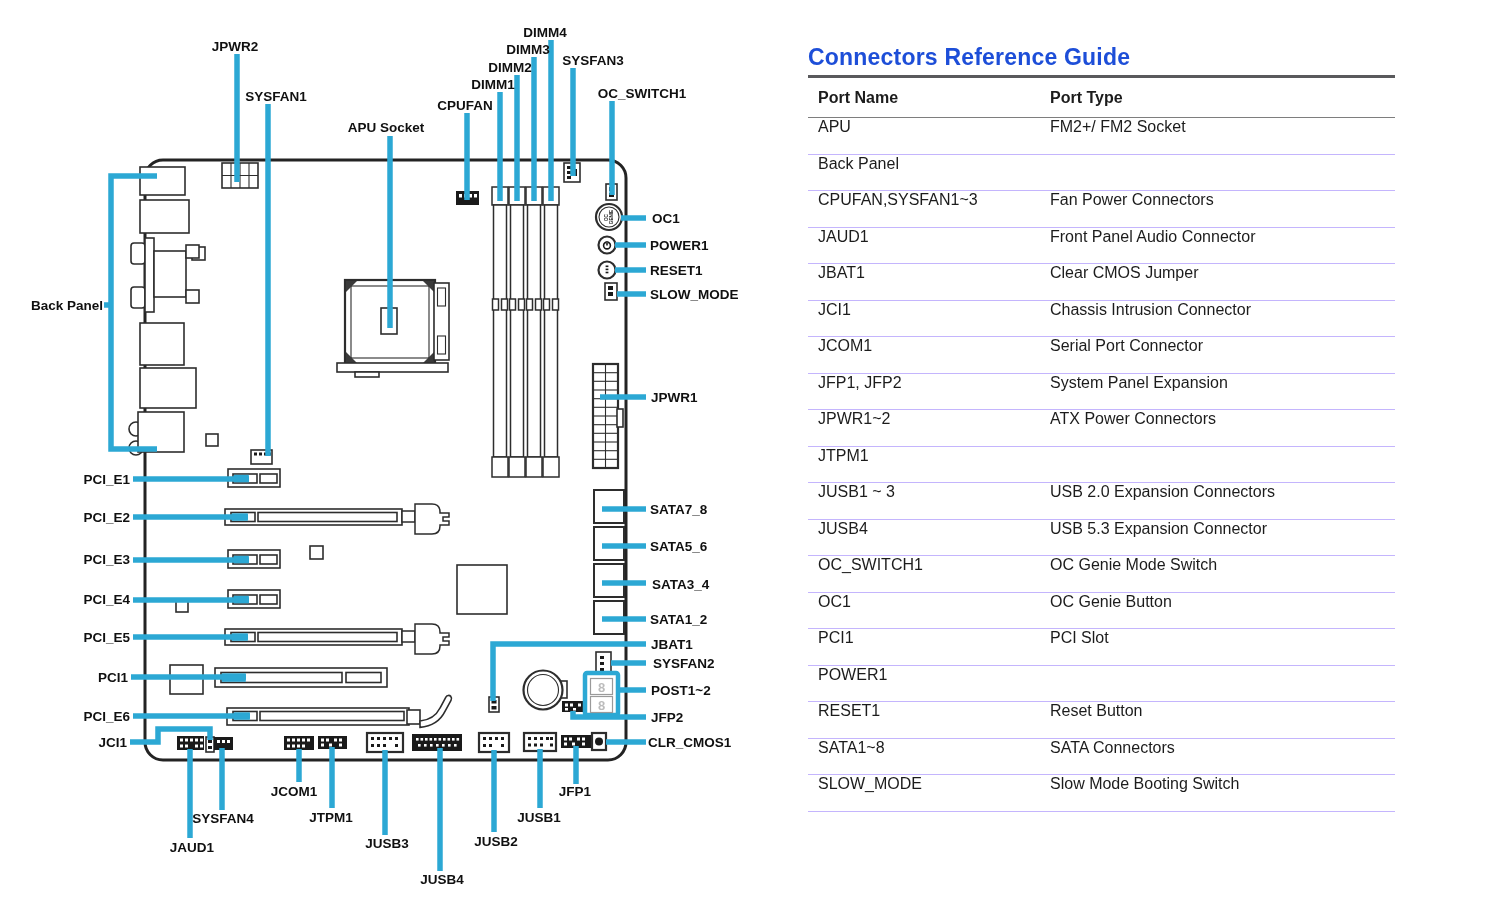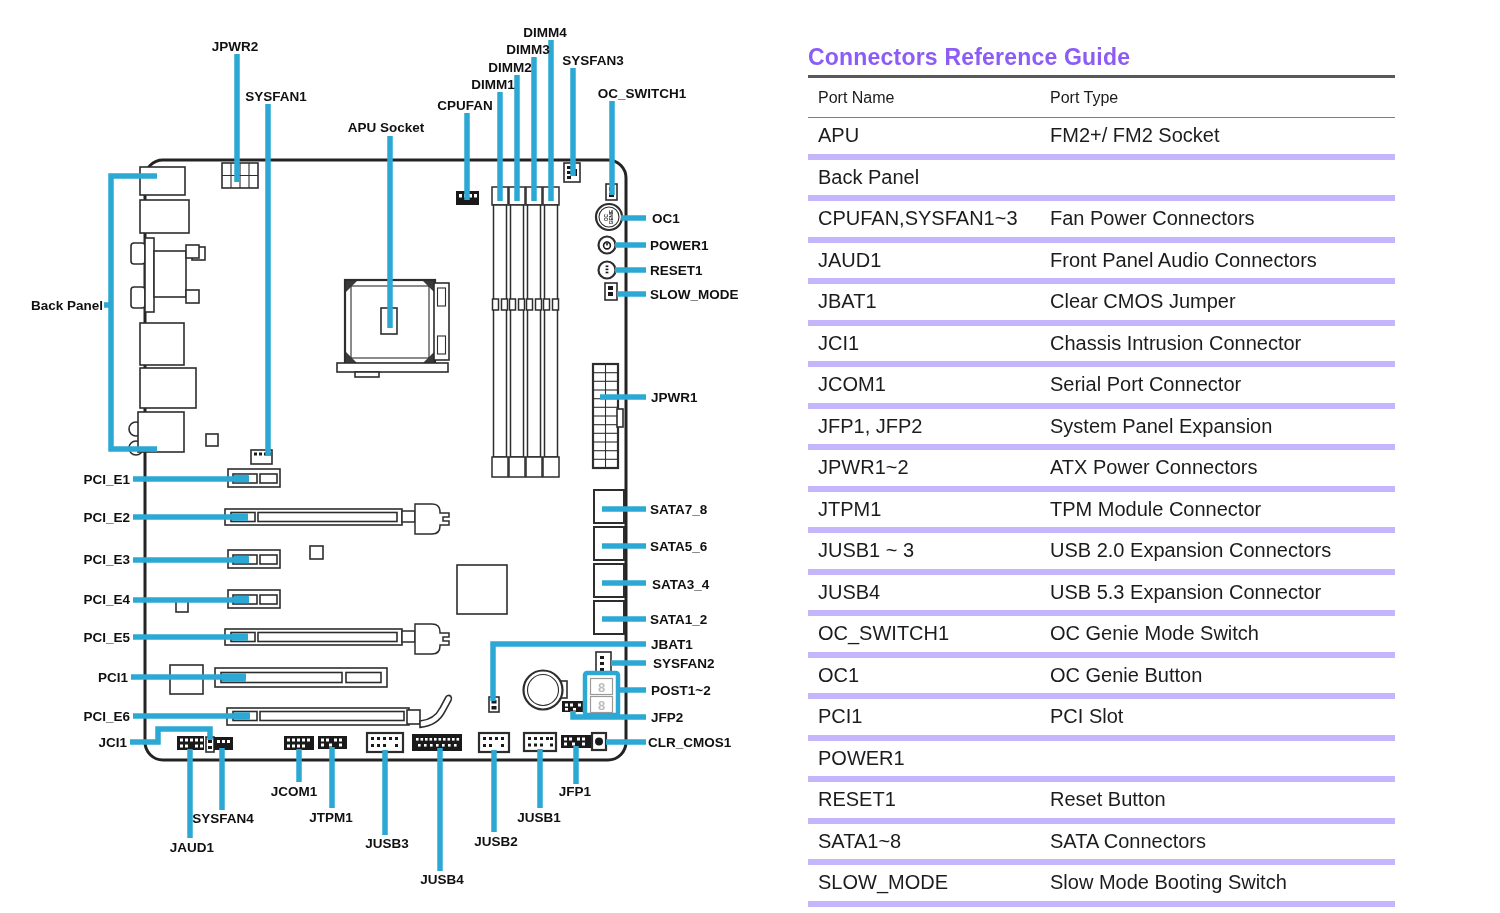--- a/index.html
+++ b/index.html
@@ -1,25 +1,25 @@
 <!DOCTYPE html>
 <html><head>
 <meta charset="utf-8">
 <style>
   html,body{margin:0;padding:0;background:#fff;}
   #page{position:relative;width:1500px;height:913px;background:#fff;overflow:hidden;
         font-family:"Liberation Sans",sans-serif;color:#1c1c1c;}
   
   .ref-table{position:absolute;left:808px;top:44px;width:587px;}
-  .ref-title{font-size:23px;font-weight:bold;color:#8b5cf6;height:31px;
+  .ref-title{font-size:23px;font-weight:bold;color:#1d4ed8;height:31px;
              border-bottom:3px solid #59595c;letter-spacing:.2px;}
   .ref-header{display:flex;align-items:center;height:39px;border-bottom:1px solid #7e7e7e;
-              font-size:16px;font-weight:normal;}
-  .trow{display:flex;align-items:center;height:35.5px;border-bottom:6px solid #c4b5fd;
-        font-size:20px;}
+              font-size:16px;font-weight:bold;}
+  .trow{display:flex;height:35.5px;border-bottom:1px solid #c4b5fd;
+        font-size:16px;}
   .c1{width:242px;padding-left:10px;box-sizing:border-box;flex:0 0 242px;}
   .c2{flex:1;}
   
   #mobo{position:absolute;left:0;top:0;}
   .ol{fill:#fff;stroke:#2d2d2d;stroke-width:1.6;}
   .ol2{fill:#fff;stroke:#2d2d2d;stroke-width:2.2;}
   .thin{fill:none;stroke:#2d2d2d;stroke-width:1.1;}
   .blk{fill:#1a1a1a;stroke:none;}
   .pinw{fill:#fff;stroke:none;}
   .pinb{fill:#1a1a1a;stroke:none;}
@@ -500,21 +500,21 @@
         </div>
         <div class="trow">
           <div class="c1">Back Panel</div>
         </div>
         <div class="trow">
           <div class="c1">CPUFAN,SYSFAN1~3</div>
           <div class="c2">Fan Power Connectors</div>
         </div>
         <div class="trow">
           <div class="c1">JAUD1</div>
-          <div class="c2">Front Panel Audio Connectors</div>
+          <div class="c2">Front Panel Audio Connector</div>
         </div>
         <div class="trow">
           <div class="c1">JBAT1</div>
           <div class="c2">Clear CMOS Jumper</div>
         </div>
         <div class="trow">
           <div class="c1">JCI1</div>
           <div class="c2">Chassis Intrusion Connector</div>
         </div>
         <div class="trow">
@@ -524,21 +524,20 @@
         <div class="trow">
           <div class="c1">JFP1, JFP2</div>
           <div class="c2">System Panel Expansion</div>
         </div>
         <div class="trow">
           <div class="c1">JPWR1~2</div>
           <div class="c2">ATX Power Connectors</div>
         </div>
         <div class="trow">
           <div class="c1">JTPM1</div>
-          <div class="c2">TPM Module Connector</div>
         </div>
         <div class="trow">
           <div class="c1">JUSB1 ~ 3</div>
           <div class="c2">USB 2.0 Expansion Connectors</div>
         </div>
         <div class="trow">
           <div class="c1">JUSB4</div>
           <div class="c2">USB 5.3 Expansion Connector</div>
         </div>
         <div class="trow">

